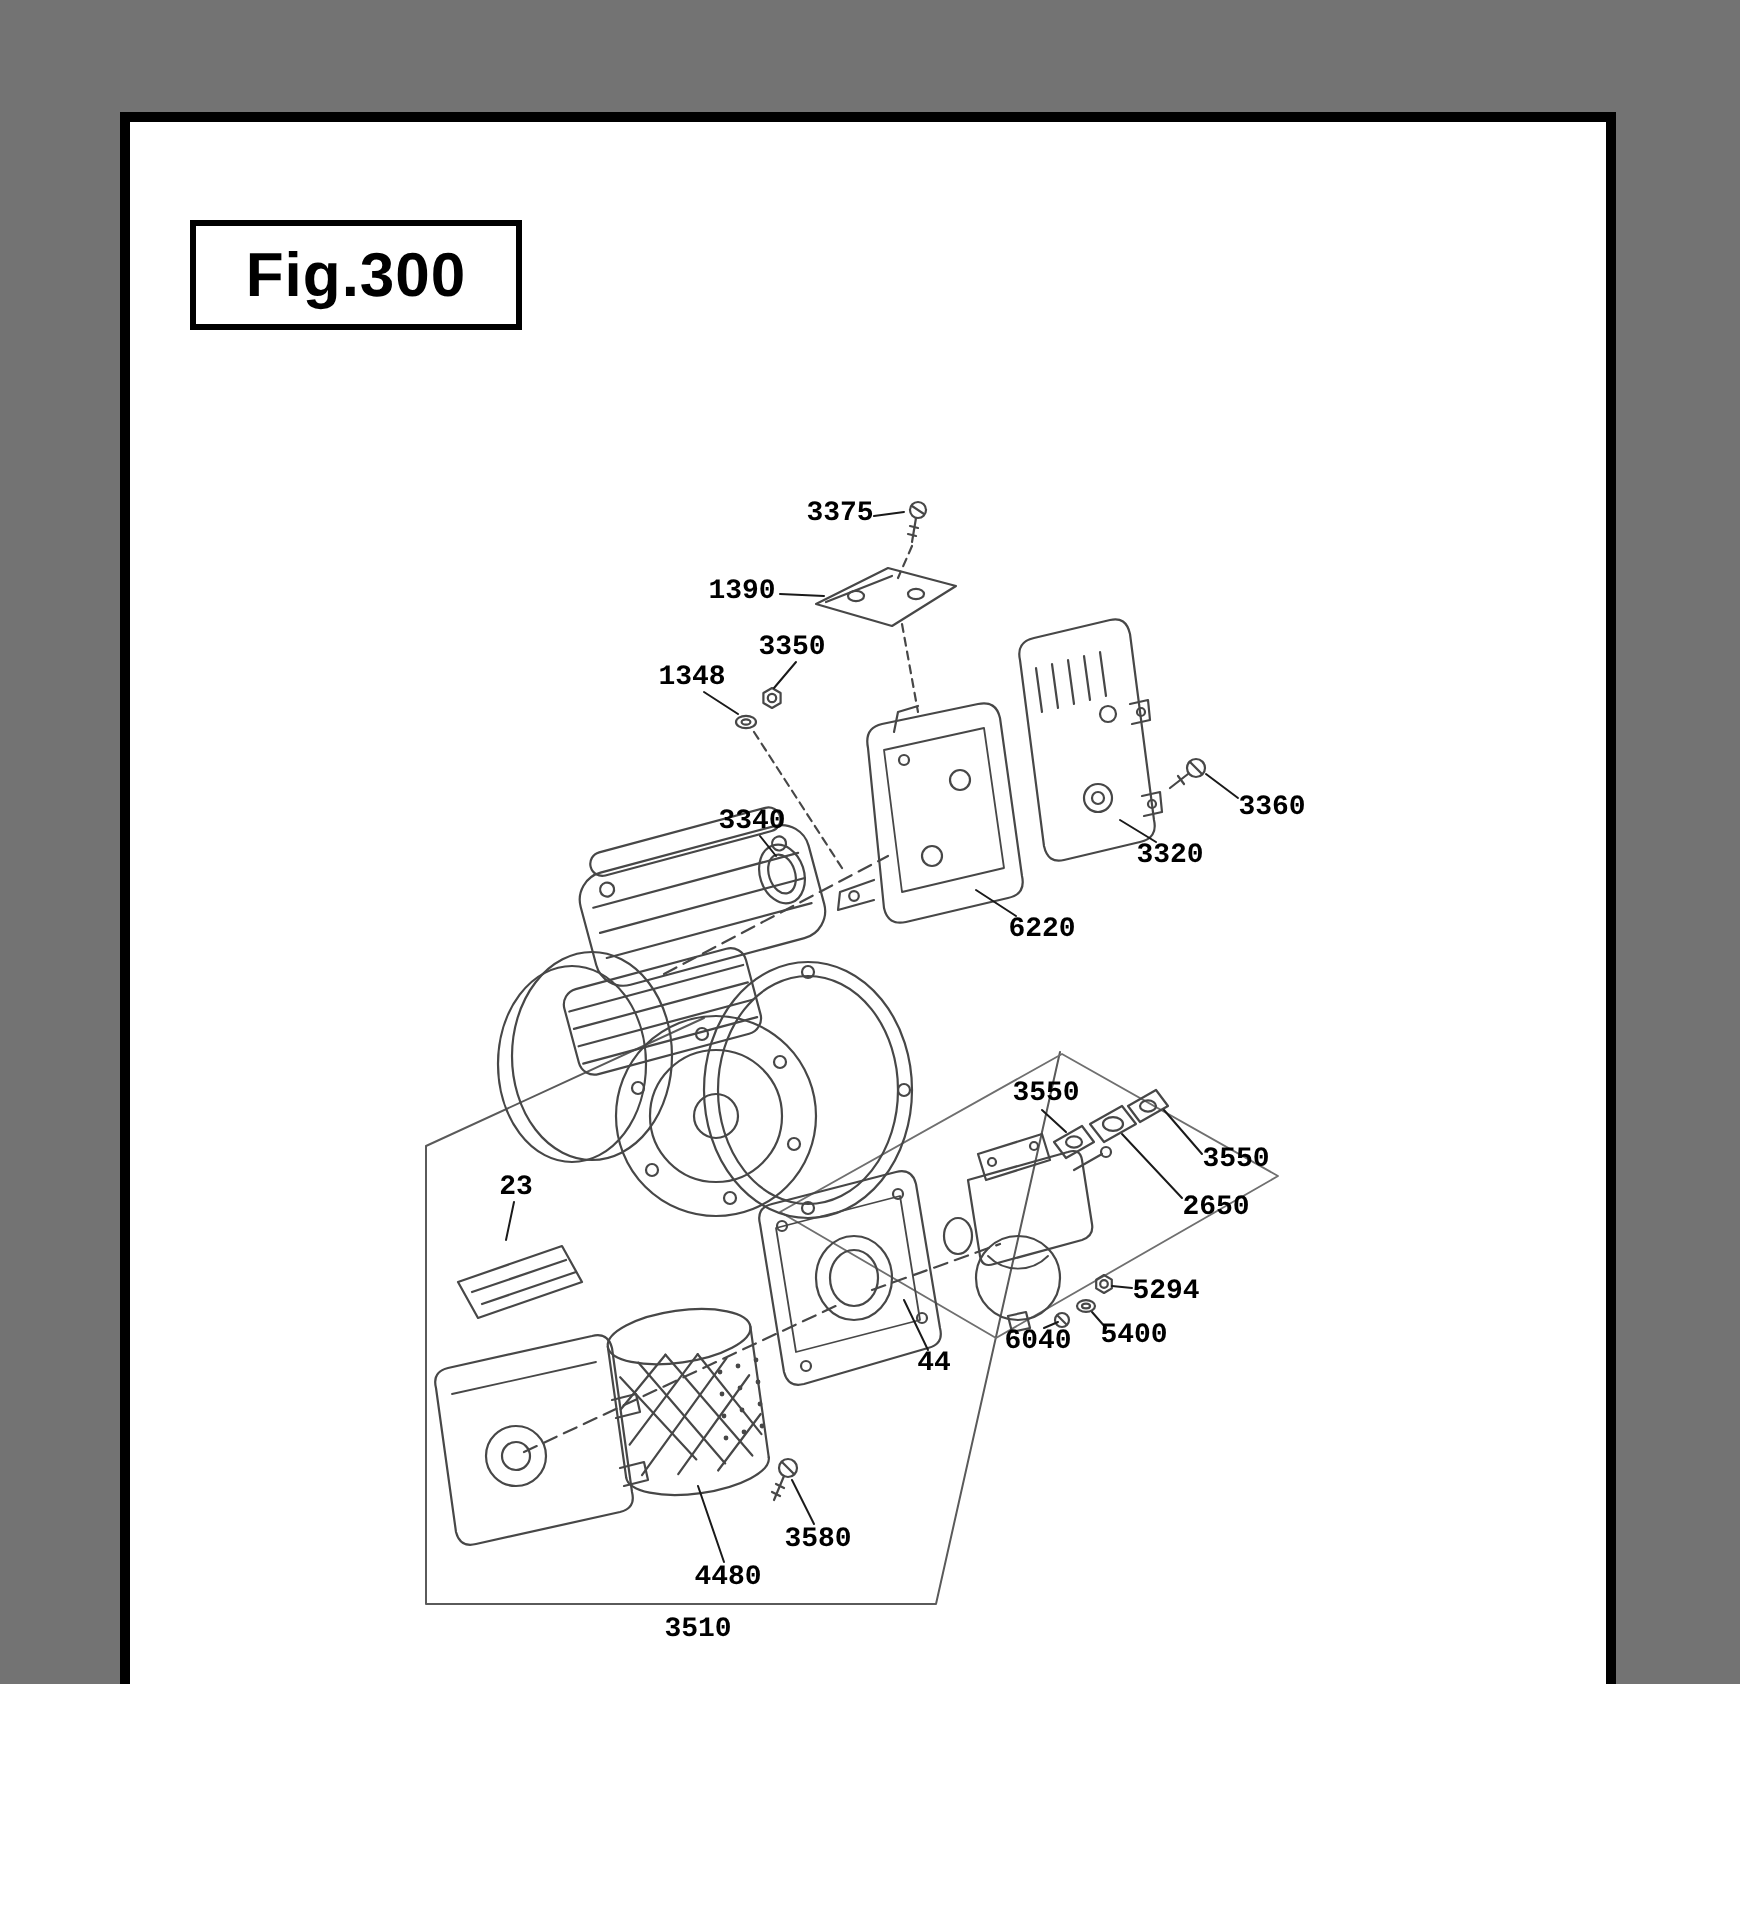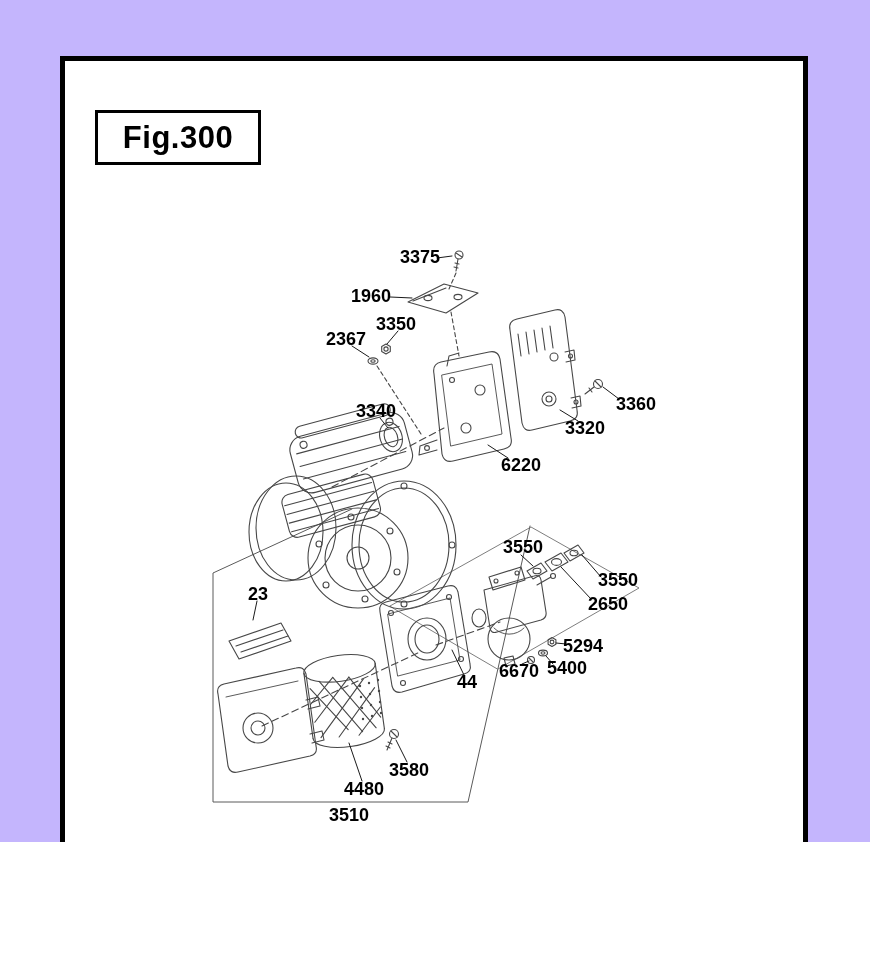--- a/index.html
+++ b/index.html
@@ -1,34 +1,34 @@
 <!DOCTYPE html>
 <html><head>
 <meta charset="utf-8">
 <style>
   html,body { margin:0; padding:0; background:#ffffff; }
   .page {
-    position:relative; width:870px; height:842px; background:#c4b5fd;
+    position:relative; width:870px; height:842px; background:#737373;
     font-family:"Liberation Sans", sans-serif; overflow:hidden;
   }
   .outer-frame {
     position:absolute; left:60px; top:56px; width:748px; height:856px;
     border:5px solid #000; box-sizing:border-box; background:#fff;
   }
   .fig-box {
     position:absolute; left:95px; top:110px; width:166px; height:55px;
     border:3px solid #000; box-sizing:border-box;
     display:flex; align-items:center; justify-content:center; background:#fff;
     z-index:3;
   }
   .fig-title { font-size:31px; font-weight:bold; color:#000; letter-spacing:0.5px; }
   .diagram-svg { position:absolute; left:0; top:0; z-index:1; }
   .part-label {
     position:absolute; transform:translate(-50%,-50%);
-    font-size:18px; font-weight:bold; color:#000; white-space:nowrap; z-index:2;
+    font-size:14px; font-weight:bold; color:#000; white-space:nowrap; z-index:2;font-family:Liberation Mono, monospace;
   }
 </style>
 </head>
 <body>
 
 <div class="page">
 
   <div class="outer-frame"></div>
 
   <div class="fig-box">
@@ -243,32 +243,32 @@
         <line x1="522" y1="664" x2="529" y2="661"></line>
         <line x1="464" y1="675" x2="452" y2="650"></line>
         <line x1="257" y1="601" x2="253" y2="620"></line>
         <line x1="407" y1="762" x2="396" y2="740"></line>
         <line x1="362" y1="781" x2="349" y2="743"></line>
       </g>
     </g>
   </svg>
 
   <div class="part-label" style="left:420px;top:257px">3375</div>
-  <div class="part-label" style="left:371px;top:296px">1960</div>
+  <div class="part-label" style="left:371px;top:296px">1390</div>
   <div class="part-label" style="left:396px;top:324px">3350</div>
-  <div class="part-label" style="left:346px;top:339px">2367</div>
+  <div class="part-label" style="left:346px;top:339px">1348</div>
   <div class="part-label" style="left:376px;top:411px">3340</div>
   <div class="part-label" style="left:521px;top:465px">6220</div>
   <div class="part-label" style="left:585px;top:428px">3320</div>
   <div class="part-label" style="left:636px;top:404px">3360</div>
   <div class="part-label" style="left:523px;top:547px">3550</div>
   <div class="part-label" style="left:618px;top:580px">3550</div>
   <div class="part-label" style="left:608px;top:604px">2650</div>
   <div class="part-label" style="left:583px;top:646px">5294</div>
   <div class="part-label" style="left:567px;top:668px">5400</div>
-  <div class="part-label" style="left:519px;top:671px">6670</div>
+  <div class="part-label" style="left:519px;top:671px">6040</div>
   <div class="part-label" style="left:467px;top:682px">44</div>
   <div class="part-label" style="left:258px;top:594px">23</div>
   <div class="part-label" style="left:409px;top:770px">3580</div>
   <div class="part-label" style="left:364px;top:789px">4480</div>
   <div class="part-label" style="left:349px;top:815px">3510</div>
 
 </div>
 
 </body></html>

